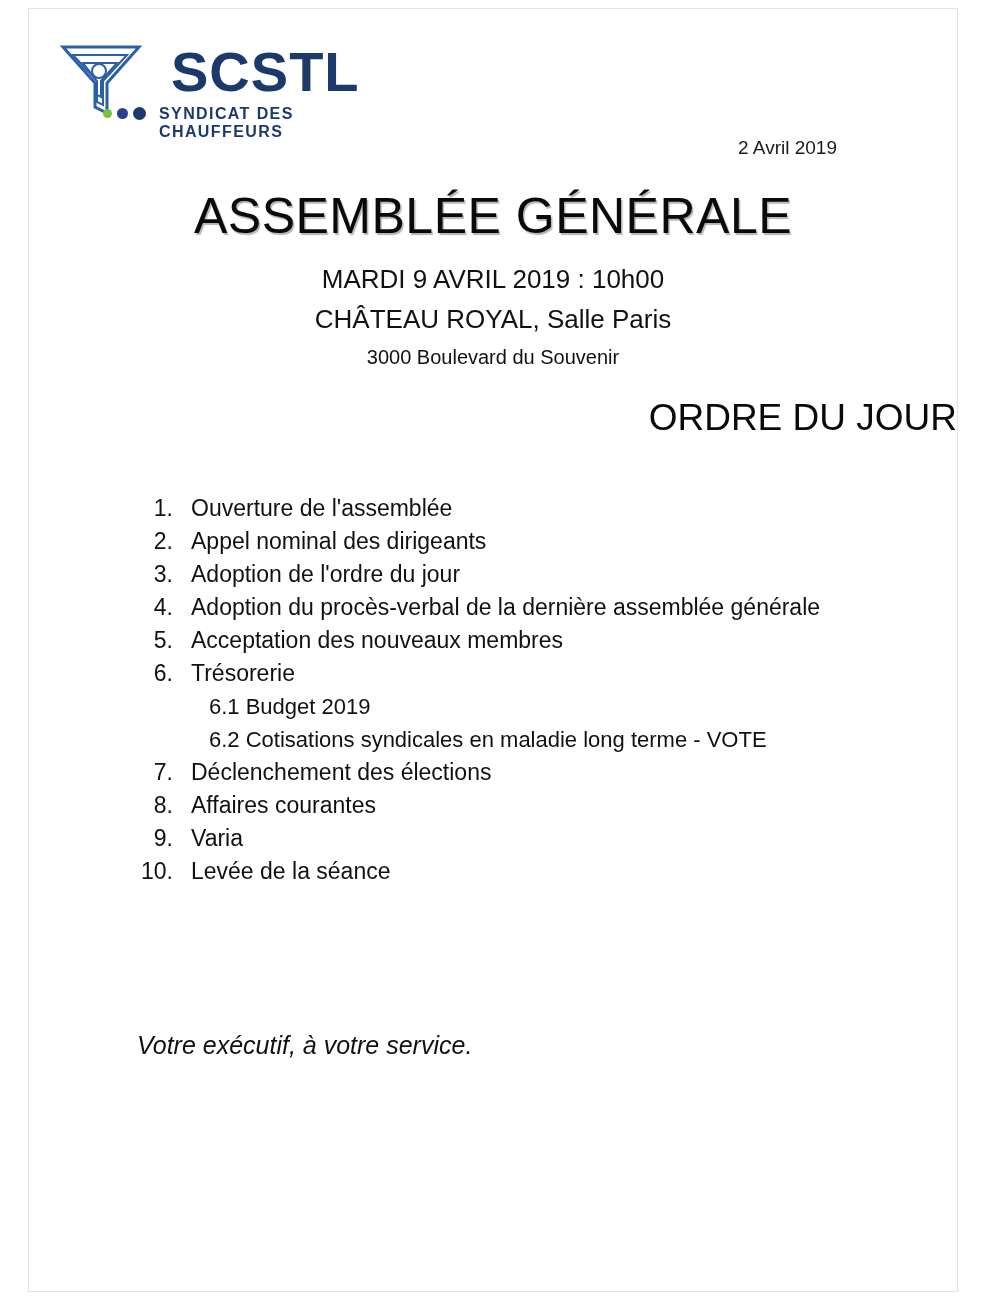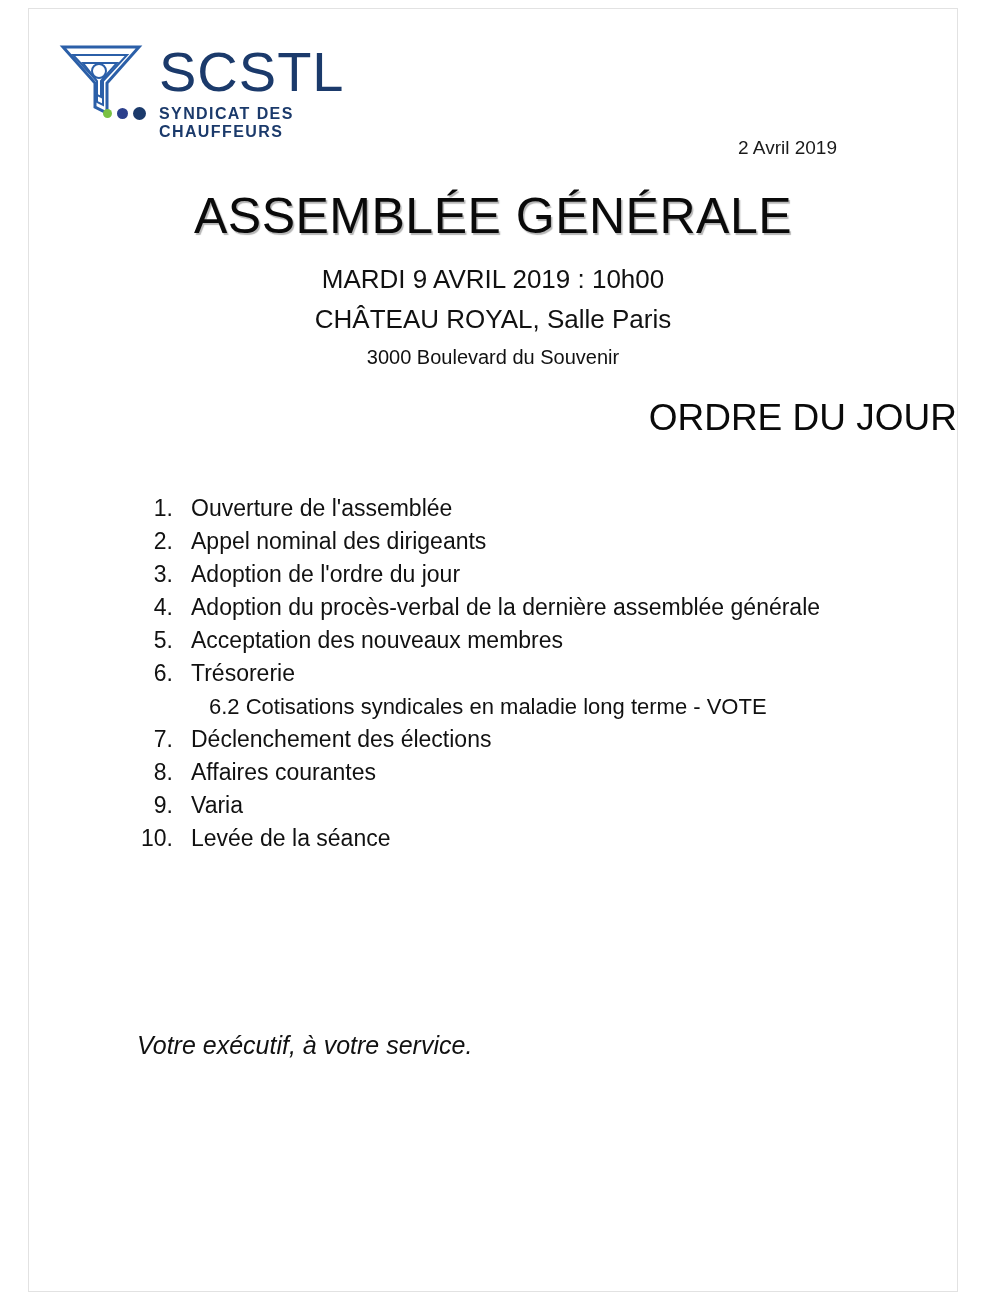--- a/index.html
+++ b/index.html
@@ -41,24 +41,24 @@
   }
   .logo-mark {
     position: absolute;
     left: 0;
     top: 4px;
     width: 92px;
     height: 78px;
   }
   .logo-text {
     position: absolute;
-    left: 104px;
+    left: 116px;
     top: 6px;
     font-family: "Liberation Sans", sans-serif;
-    font-weight: normal;
+    font-weight: bold;
     font-size: 56px;
     letter-spacing: 1px;
     color: #1b3a6b;
     line-height: 58px;
   }
   .logo-sub {
     position: absolute;
     left: 104px;
     top: 68px;
     font-family: "Liberation Sans", sans-serif;
@@ -254,20 +254,21 @@
       <div class="agenda-row">
         <span class="agenda-num">5.</span>
         <span class="agenda-label">Acceptation des nouveaux membres</span>
       </div>
 
       <div class="agenda-row">
         <span class="agenda-num">6.</span>
         <span class="agenda-label">Trésorerie</span>
       </div>
 
+      <div class="sub-row">6.1 Budget 2019</div>
       <div class="sub-row">6.2 Cotisations syndicales en maladie long terme - VOTE</div>
 
       <div class="agenda-row">
         <span class="agenda-num">7.</span>
         <span class="agenda-label">Déclenchement des élections</span>
       </div>
 
       <div class="agenda-row">
         <span class="agenda-num">8.</span>
         <span class="agenda-label">Affaires courantes</span>

